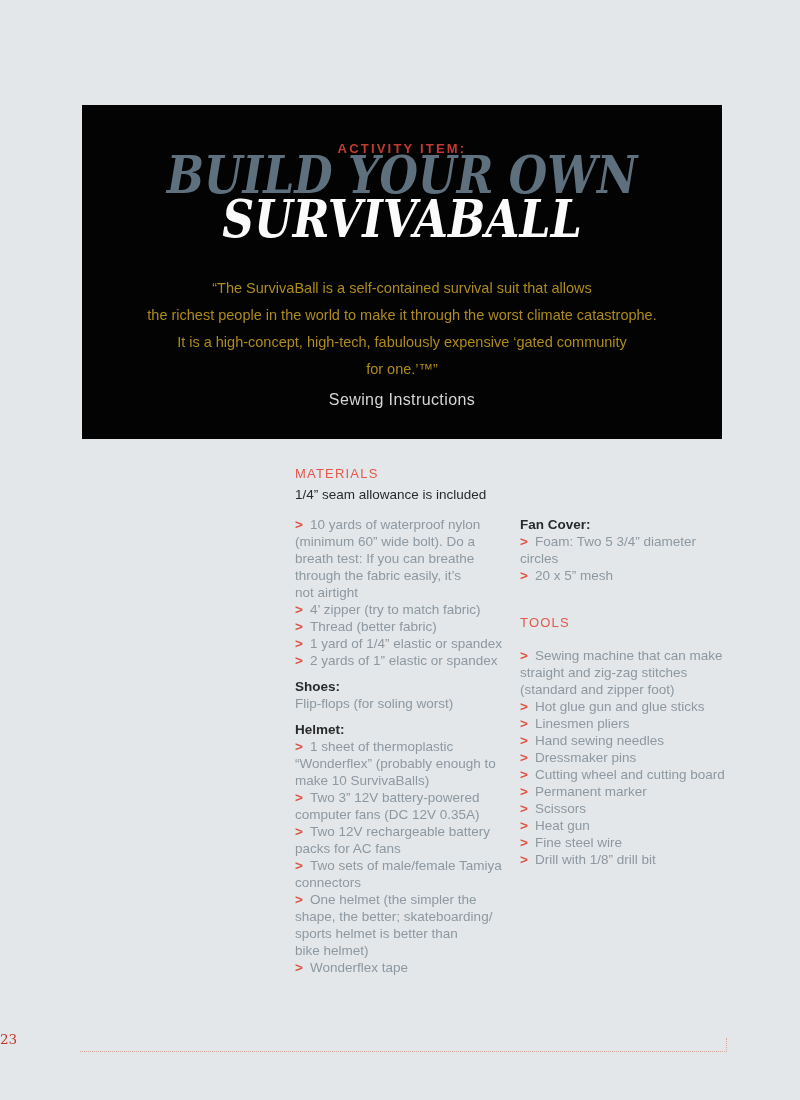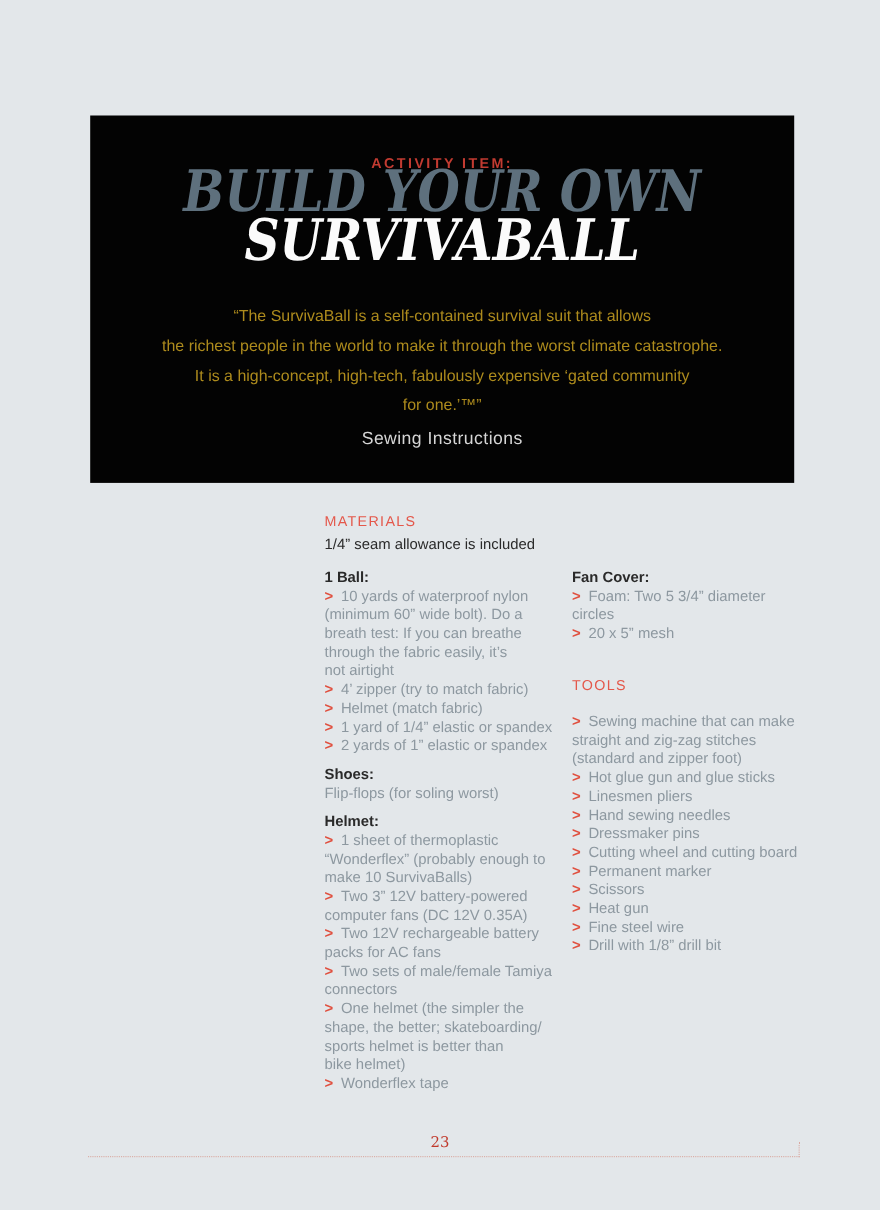--- a/index.html
+++ b/index.html
@@ -76,21 +76,20 @@
   .item{
     font-size:13.5px;line-height:17px;
     color:#8d98a0;
   }
   .bullet{color:#e0503f;font-weight:bold;margin-right:7px;}
   .item-text{white-space:pre-line;}
 
   
   .page-number{
     position:absolute;top:996px;left:0;width:100%;
-    text-align:center;
     font-family:"DejaVu Serif", serif;
     font-size:13.5px;color:#c0392b;
   }
   .footer-rule{
     position:absolute;left:80px;top:1003px;width:646px;height:13px;
     border-bottom:1px dotted #d9a9a1;
     border-right:1px dotted #d9a9a1;
   }
 </style>
 </head>
@@ -110,28 +109,27 @@
   </div>
 
   <div class="materials-head">
     <div class="red-label">MATERIALS</div>
     <div class="materials-note">1/4” seam allowance is included</div>
   </div>
 
   <div class="columns">
     <div class="col col-left">
         <div class="section">
-          <div class="section-title">1 Ball:</div>
           <div class="item"><span class="bullet">&gt;</span><span class="item-text">10 yards of waterproof nylon
 (minimum 60” wide bolt). Do a
 breath test: If you can breathe
 through the fabric easily, it’s
 not airtight</span></div>
           <div class="item"><span class="bullet">&gt;</span><span class="item-text">4’ zipper (try to match fabric)</span></div>
-          <div class="item"><span class="bullet">&gt;</span><span class="item-text">Helmet (match fabric)</span></div>
+          <div class="item"><span class="bullet">&gt;</span><span class="item-text">Thread (better fabric)</span></div>
           <div class="item"><span class="bullet">&gt;</span><span class="item-text">1 yard of 1/4” elastic or spandex</span></div>
           <div class="item"><span class="bullet">&gt;</span><span class="item-text">2 yards of 1” elastic or spandex</span></div>
         </div>
         <div class="section">
           <div class="section-title">Shoes:</div>
           <div class="item"><span class="item-text">Flip-flops (for soling worst)</span></div>
         </div>
         <div class="section">
           <div class="section-title">Helmet:</div>
           <div class="item"><span class="bullet">&gt;</span><span class="item-text">1 sheet of thermoplastic

